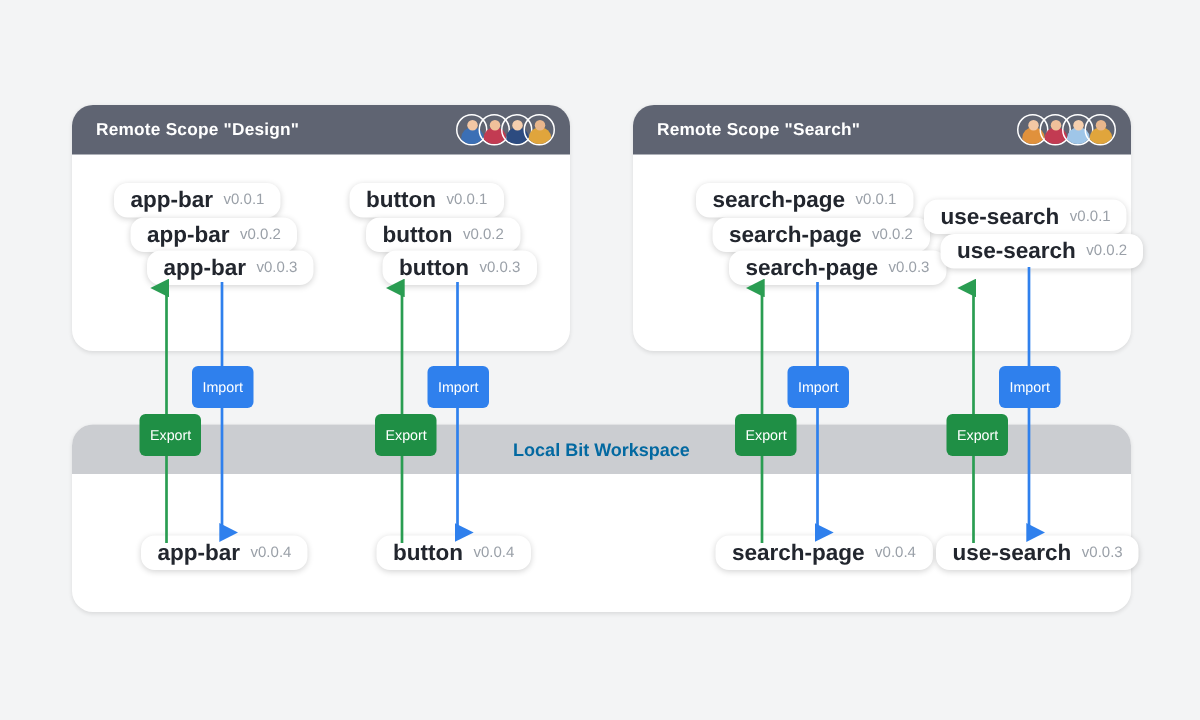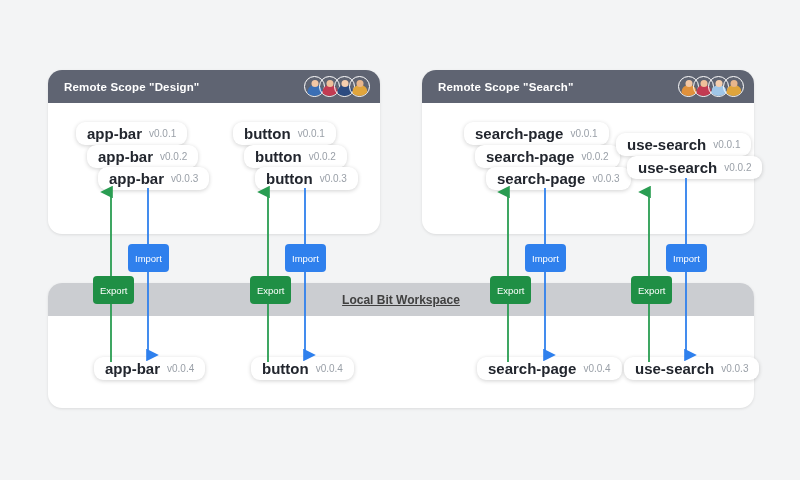--- a/index.html
+++ b/index.html
@@ -102,24 +102,23 @@
     left: 0; top: 0;
     width: 100%;
     height: 33px;
     background: #cbcdd1;
     border-radius: 14px 14px 0 0;
     display: flex;
     align-items: center;
     justify-content: center;
   }
   .local-title {
-    color: #404040;
+    color: #0369a1;
     font-size: 12px;
     font-weight: bold;
-    text-decoration: underline;
   }
 
   
   .chip {
     position: absolute;
     background: #ffffff;
     border-radius: 9px;
     box-shadow: 0 1px 4px rgba(0,0,0,0.18);
     height: 23px;
     display: flex;

